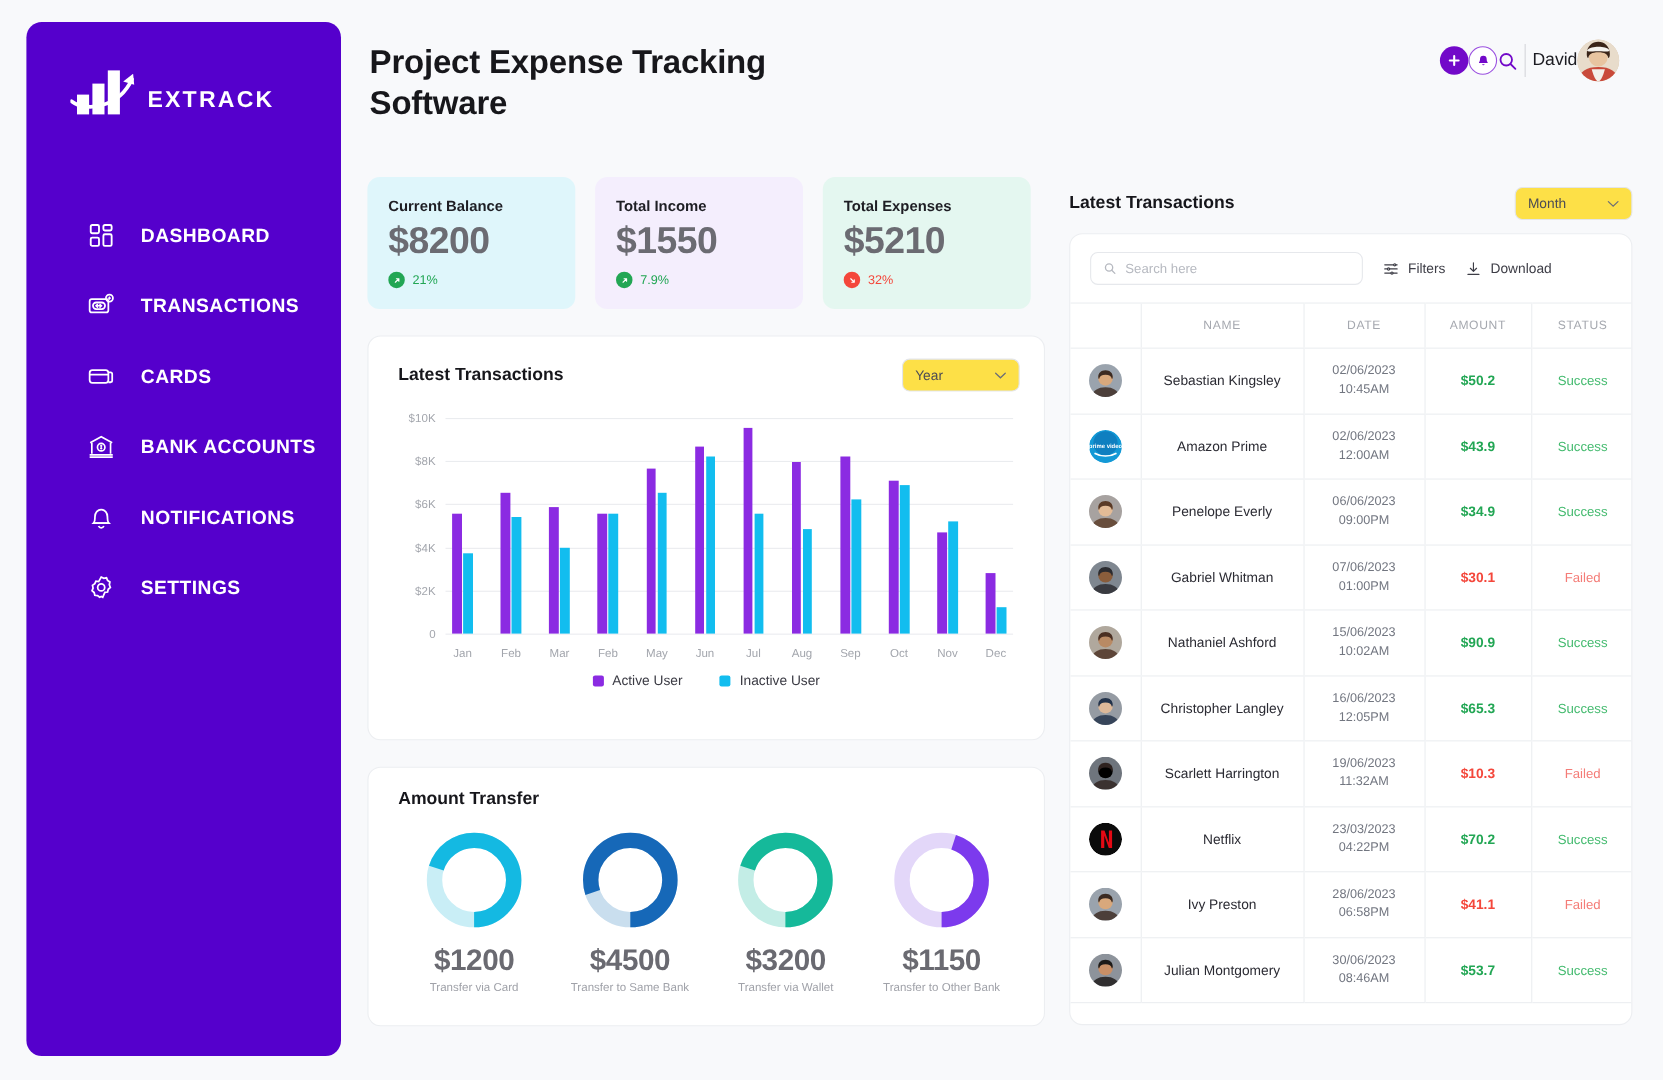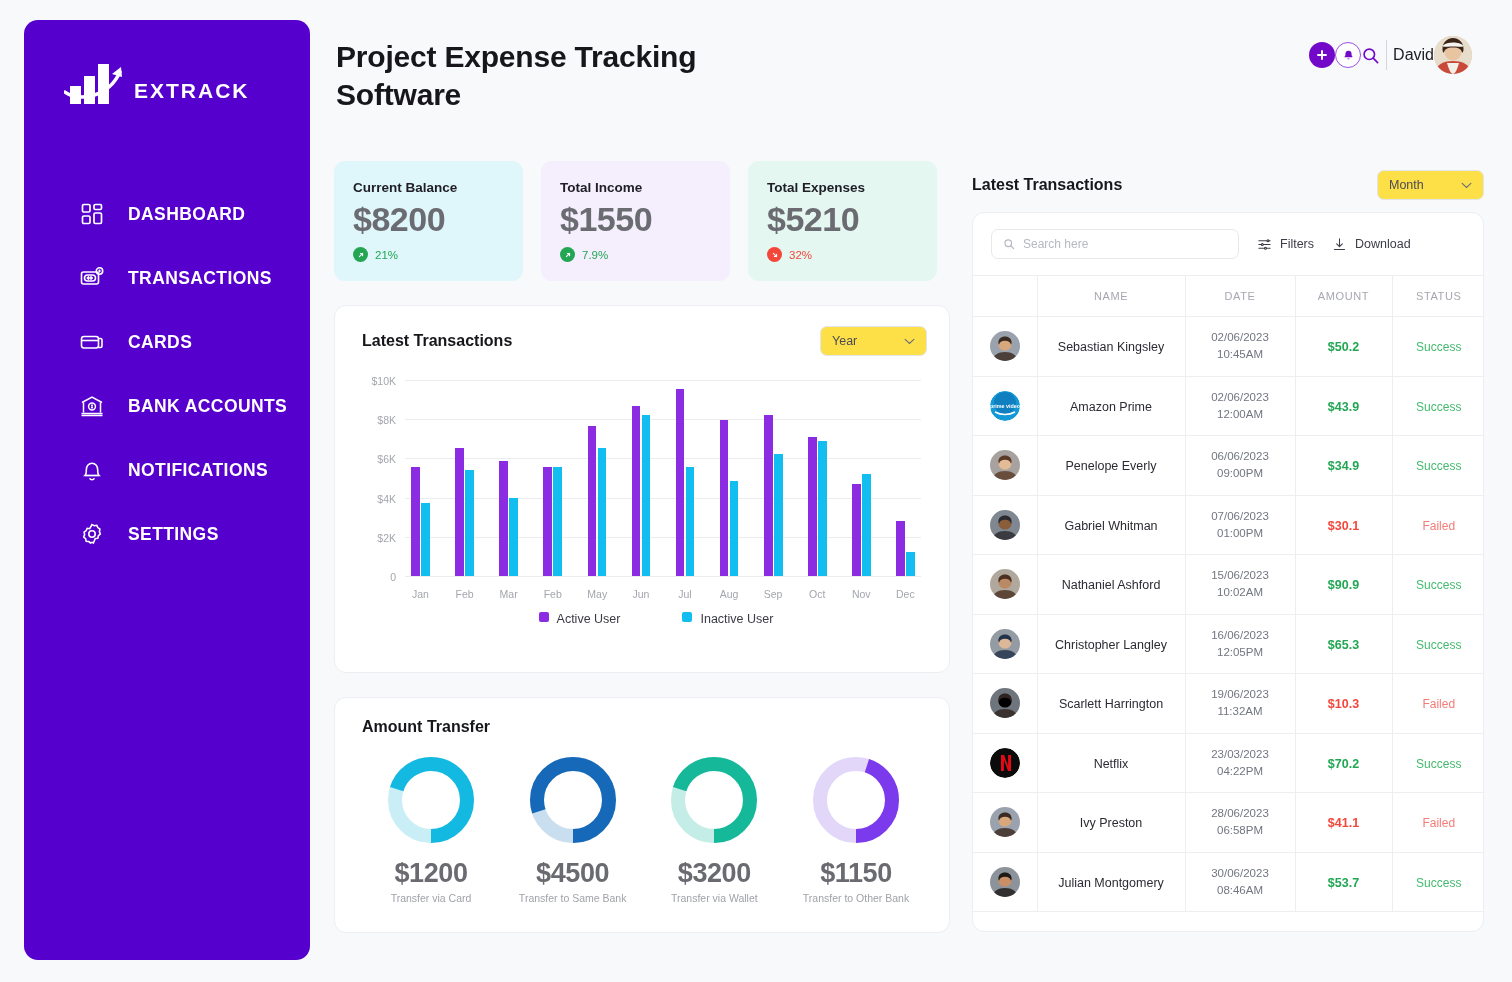--- a/index.html
+++ b/index.html
@@ -192,21 +192,21 @@
     padding: 0 6px;
   }
   .xlabel {
     width: 19px; text-align: center;
     font-size: 10.5px; color: #a3a6ad;
   }
   .legend {
     position: absolute; bottom: -4px; left: 0; right: 0;
     display: flex; justify-content: center; gap: 34px;
   }
-  .legend-item { display: flex; align-items: flex-start; gap: 8px; margin-left: 28px; }
+  .legend-item { display: flex; align-items: center; gap: 8px; }
   .legend-swatch { width: 10px; height: 10px; border-radius: 2px; }
   .legend-label { font-size: 12.5px; color: #3b3b44; }
 
   
   .transfer-panel {
     position: absolute;
     left: 334px; top: 697px;
     width: 616px; height: 236px;
     padding: 20px 24px 0 27px;
   }

